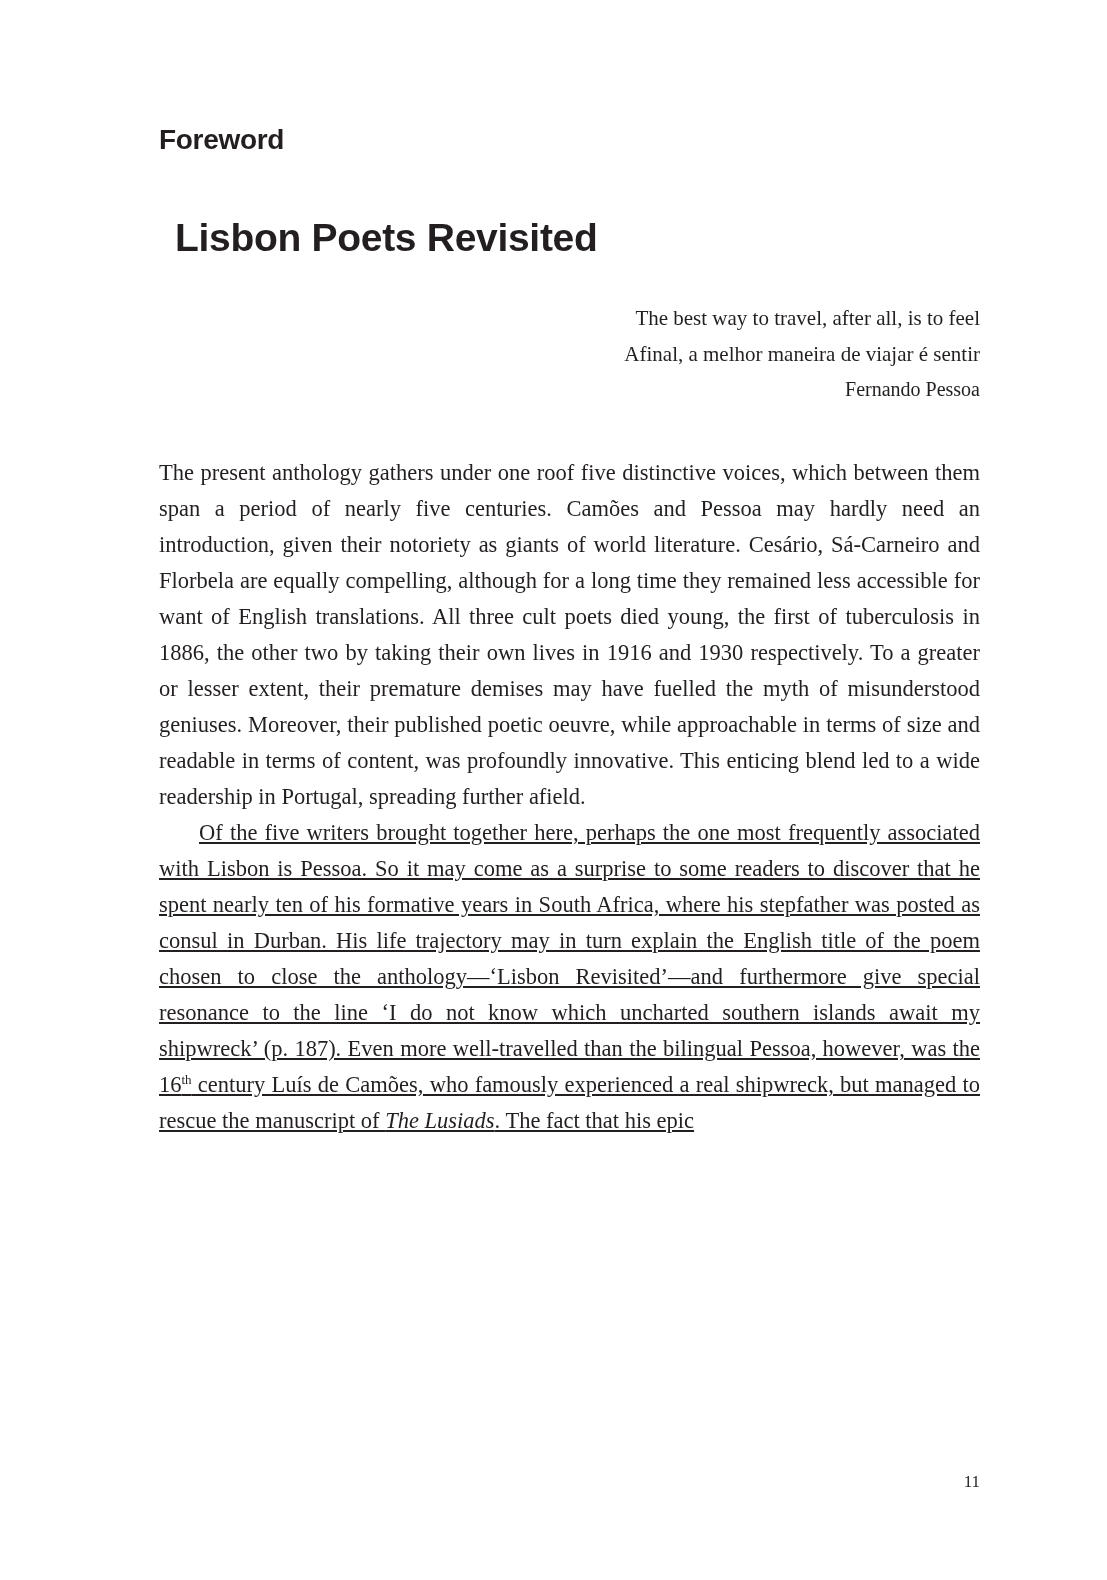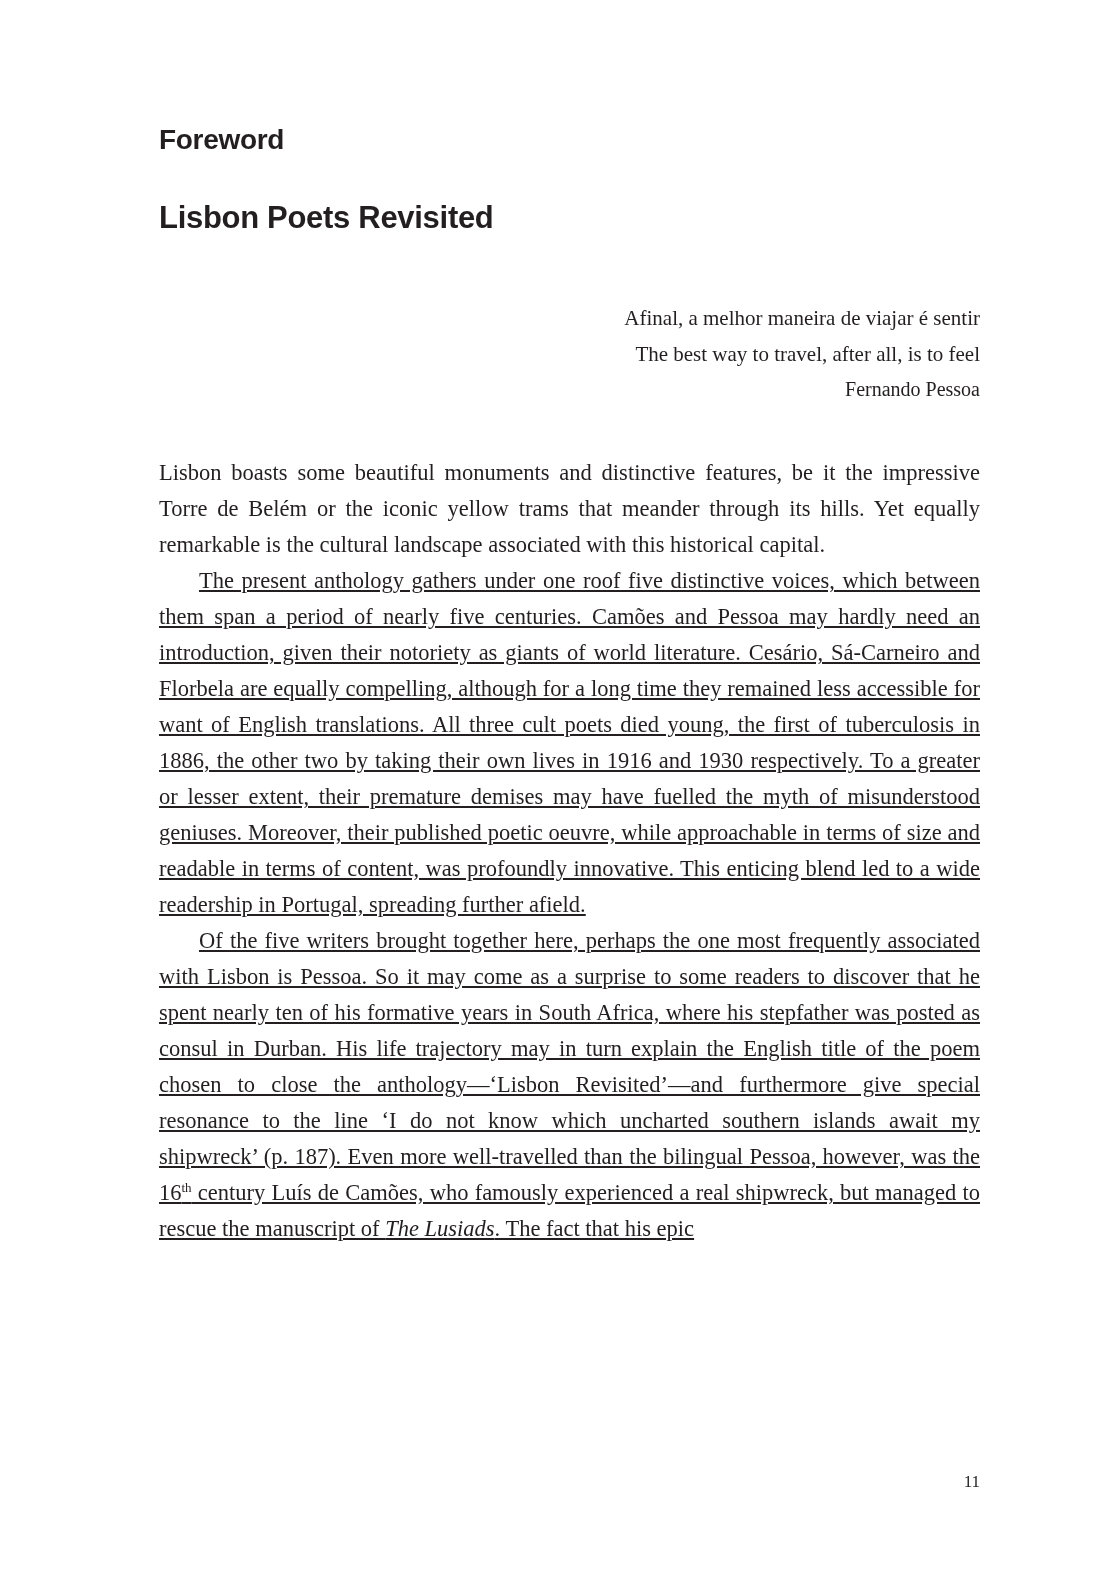--- a/index.html
+++ b/index.html
@@ -6,21 +6,21 @@
   body { width: 1107px; height: 1580px; position: relative; overflow: hidden; color: #231f20; }
   .page { position: absolute; left: 159px; top: 0; width: 821px; }
   .section-label {
     position: absolute; top: 124px; left: 0;
     font-family: "Liberation Sans", sans-serif; font-weight: bold;
     font-size: 28px; letter-spacing: -0.3px; margin: 0;
   }
   .title {
     position: absolute; top: 200px; left: 0;
     font-family: "Liberation Sans", sans-serif; font-weight: bold;
-    font-size: 31px; letter-spacing: -0.3px; margin: 0;
+    font-size: 39px; letter-spacing: -0.3px; margin: 16px;
   }
   .epigraph {
     position: absolute; top: 300px; right: 0; text-align: right;
     font-family: "Liberation Serif", serif;
   }
   .epigraph .line { font-size: 21px; line-height: 36px; }
   .epigraph .attr { font-size: 20px; line-height: 34px; }
   .body {
     position: absolute; top: 455px; left: 0; width: 821px;
     font-family: "Liberation Serif", serif; font-size: 22.5px; line-height: 36px;
@@ -35,25 +35,24 @@
   }
 </style>
 </head>
 <body>
 
 <div class="page">
   <h2 class="section-label">Foreword</h2>
   <h1 class="title">Lisbon Poets Revisited</h1>
 
   <div class="epigraph">
+    <div class="line">The best way to travel, after all, is to feel</div>
     <div class="line">Afinal, a melhor maneira de viajar é sentir</div>
-    <div class="line">The best way to travel, after all, is to feel</div>
     <div class="attr">Fernando Pessoa</div>
   </div>
 
   <div class="body">
-    <p>Lisbon boasts some beautiful monuments and distinctive features, be it the impressive Torre de Belém or the iconic yellow trams that meander through its hills. Yet equally remarkable is the cultural landscape associated with this historical capital.</p>
     <p>The present anthology gathers under one roof five distinctive voices, which between them span a period of nearly five centuries. Camões and Pessoa may hardly need an introduction, given their notoriety as giants of world literature. Cesário, Sá-Carneiro and Florbela are equally compelling, although for a long time they remained less accessible for want of English translations. All three cult poets died young, the first of tuberculosis in 1886, the other two by taking their own lives in 1916 and 1930 respectively. To a greater or lesser extent, their premature demises may have fuelled the myth of misunderstood geniuses. Moreover, their published poetic oeuvre, while approachable in terms of size and readable in terms of content, was profoundly innovative. This enticing blend led to a wide readership in Portugal, spreading further afield.</p>
     <p><span>Of the five writers brought together here, perhaps the one most frequently associated with Lisbon is Pessoa. So it may come as a surprise to some readers to discover that he spent nearly ten of his formative years in South Africa, where his stepfather was posted as consul in Durban. His life trajectory may in turn explain the English title of the poem chosen to close the anthology—‘Lisbon Revisited’—and furthermore give special resonance to the line ‘I do not know which uncharted southern islands await my shipwreck’ (p. 187). Even more well-travelled than the bilingual Pessoa, however, was the 16</span><sup>th</sup><span> century Luís de Camões, who famously experienced a real shipwreck, but managed to rescue the manuscript of </span><em>The Lusiads</em><span>. The fact that his epic</span></p>
   </div>
 
   <div class="page-number">11</div>
 </div>
 
 </body></html>

